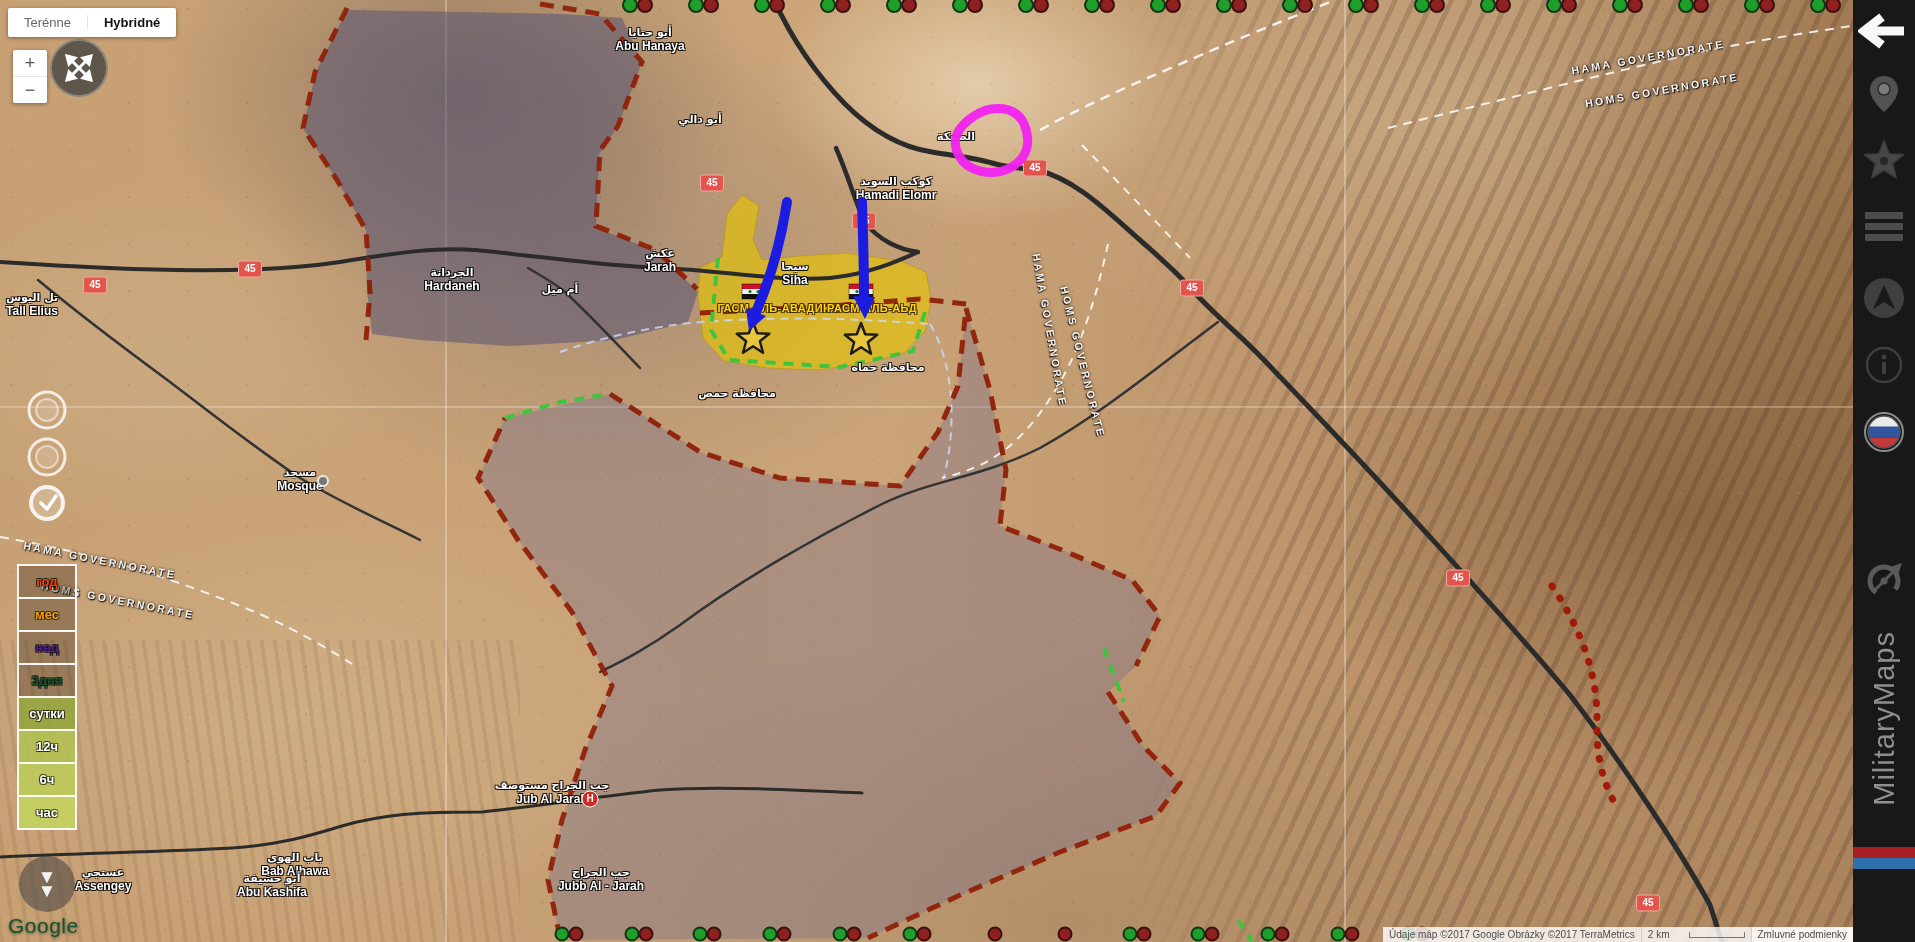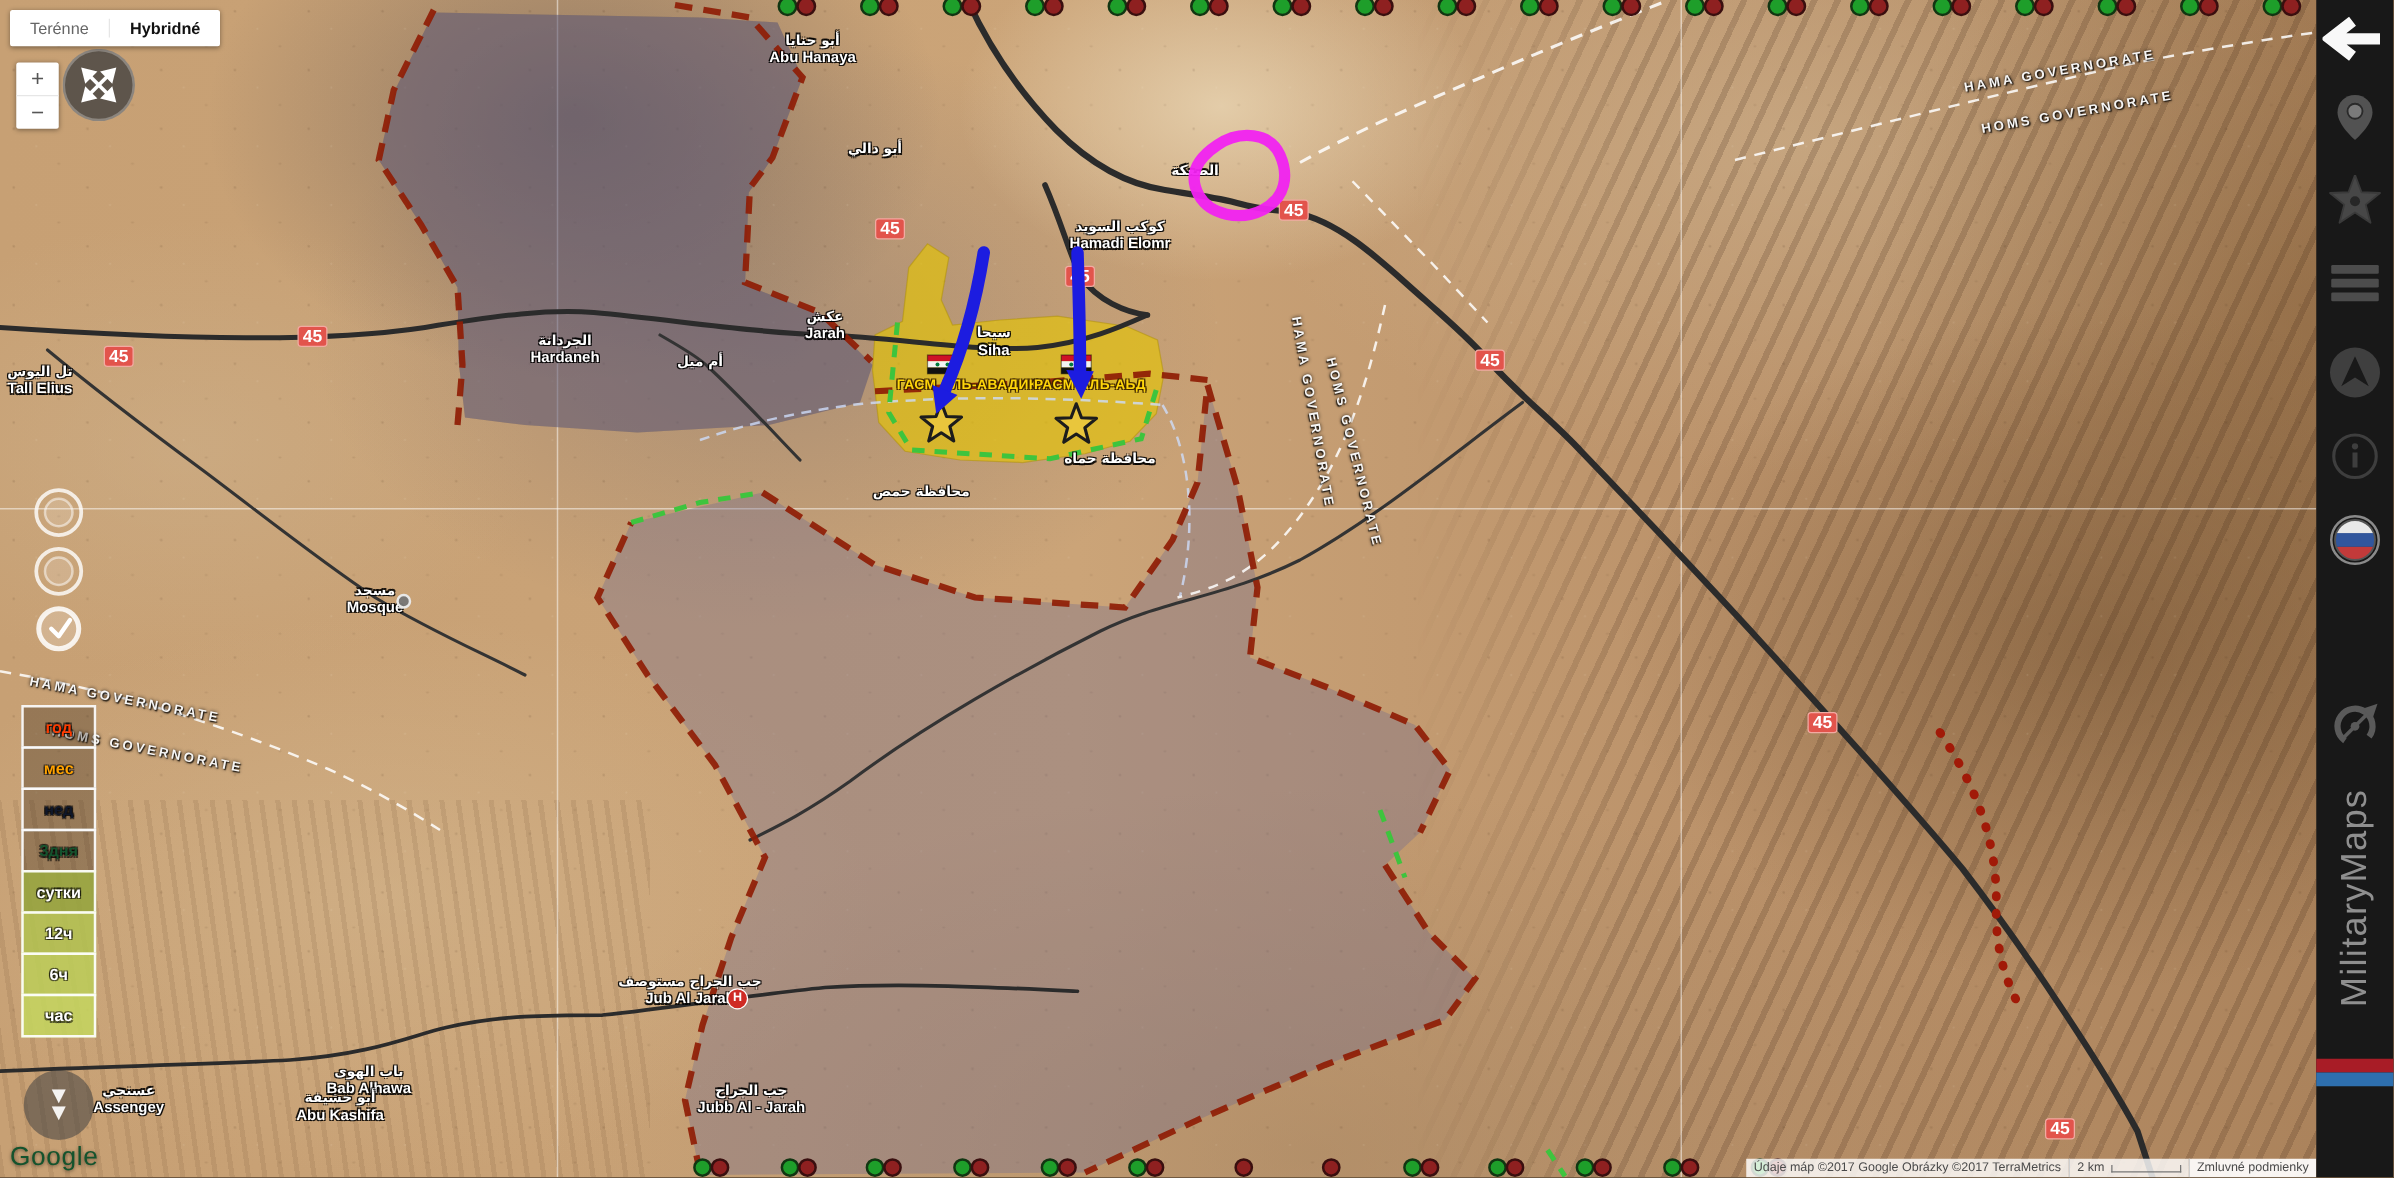--- a/index.html
+++ b/index.html
@@ -37,21 +37,21 @@
   .place-label .ar{display:block;font-family:"DejaVu Sans",sans-serif;font-size:11px;font-weight:bold;color:#fff;
       text-shadow:-1px -1px 0 rgba(0,0,0,.85),1px -1px 0 rgba(0,0,0,.85),-1px 1px 0 rgba(0,0,0,.85),1px 1px 0 rgba(0,0,0,.85);}
   .place-label .en{display:block;font-size:12px;font-weight:bold;color:#fff;
       text-shadow:-1px -1px 0 rgba(0,0,0,.85),1px -1px 0 rgba(0,0,0,.85),-1px 1px 0 rgba(0,0,0,.85),1px 1px 0 rgba(0,0,0,.85);}
   .gov-label{position:absolute;white-space:nowrap;font-size:10.5px;font-weight:bold;letter-spacing:2.5px;
       color:rgba(255,255,255,.95);text-shadow:0 0 3px rgba(0,0,0,.9),1px 1px 1px rgba(0,0,0,.8);}
   .zone-label{position:absolute;transform:translate(-50%,-50%);white-space:nowrap;font-size:11px;font-weight:bold;
       letter-spacing:.4px;color:#ffd60a;
       text-shadow:-1px -1px 0 rgba(60,35,0,.9),1px -1px 0 rgba(60,35,0,.9),-1px 1px 0 rgba(60,35,0,.9),1px 1px 0 rgba(60,35,0,.9);}
   .shield{position:absolute;transform:translate(-50%,-50%);width:22px;height:15px;background:#e2544c;
-      border:1px solid #f2aaa2;border-radius:3px;color:#fff;font-size:14px;font-weight:bold;
+      border:1px solid #f2aaa2;border-radius:3px;color:#fff;font-size:10px;font-weight:bold;
       text-align:center;line-height:14px;}
   .hospital-marker{position:absolute;transform:translate(-50%,-50%);width:15px;height:15px;border-radius:50%;
       background:#cf2b24;border:1px solid #fff;color:#fff;font-size:10px;font-weight:bold;text-align:center;line-height:14px;}
   .mosque-marker{position:absolute;transform:translate(-50%,-50%);width:12px;height:12px;border-radius:50%;
       background:rgba(118,118,118,.95);border:2px solid #e8e8e8;box-sizing:border-box;}
   
   .maptype{position:absolute;left:8px;top:8px;z-index:40;display:flex;background:#fff;border-radius:2px;
       box-shadow:0 1px 4px rgba(0,0,0,.4);height:29px;align-items:center;font-size:13px;cursor:pointer;}
   .maptype .seg{padding:0 16px;color:#666;}
   .maptype .seg.active{color:#111;font-weight:bold;border-left:1px solid #e6e6e6;}
@@ -69,21 +69,21 @@
       text-shadow:-1px -1px 0 rgba(0,0,0,.55),1px -1px 0 rgba(0,0,0,.55),-1px 1px 0 rgba(0,0,0,.55),1px 1px 0 rgba(0,0,0,.55);}
   .down-btn{position:absolute;left:19px;top:856px;z-index:40;width:56px;height:56px;border-radius:50%;
       background:rgba(66,66,66,.55);display:flex;flex-direction:column;align-items:center;justify-content:center;
       color:rgba(255,255,255,.92);font-size:19px;line-height:.75;cursor:pointer;}
   
   .google-logo{position:absolute;left:8px;bottom:4px;z-index:40;color:#14532d;font-size:21px;font-weight:normal;
       letter-spacing:.5px;text-shadow:0 1px 3px rgba(0,0,0,.5);cursor:pointer;}
   .attrbar{position:absolute;right:62px;bottom:0;height:15px;z-index:40;display:flex;align-items:stretch;
       font-size:10px;color:#4a4a4a;}
   .attrbar>div{background:rgba(255,255,255,.82);display:flex;align-items:center;padding:0 6px;white-space:nowrap;}
-  .attrbar .scalebox{border-left:1px solid #cfcfcf;gap:5px;}
+  .attrbar .scalebox{border-left:1px solid #cfcfcf;gap:19px;}
   .scale-rule{width:56px;height:6px;border-left:1.5px solid #777;border-right:1.5px solid #777;border-bottom:1.5px solid #777;box-sizing:border-box;}
   .attrbar .terms{border-left:1px solid #cfcfcf;background:rgba(255,255,255,.92);cursor:pointer;}
   
   .sidebar{position:absolute;right:0;top:0;width:62px;height:942px;background:#181818;z-index:50;}
   .sb-item{position:absolute;left:0;width:62px;display:flex;justify-content:center;cursor:pointer;}
   .sb-brand{position:absolute;left:0;top:620px;width:62px;height:196px;display:flex;align-items:center;justify-content:center;}
   .sb-brand span{writing-mode:vertical-rl;transform:rotate(180deg);color:#8f8f8f;font-size:29px;letter-spacing:1px;}
   .stripe-red{position:absolute;left:0;top:847px;width:62px;height:11px;background:#a81c26;}
   .stripe-blue{position:absolute;left:0;top:858px;width:62px;height:11px;background:#2e6fae;}
 </style>
@@ -363,21 +363,21 @@
           <polygon points="27,3 25,11 19,5"></polygon>
         <polygon points="3,27 5,19 11,25"></polygon>
           <polygon points="27,27 19,25 25,19"></polygon>
       </g>
     </svg>
   </div>
 
   <div class="legend" id="legend">
       <div class="legend-row" style="background: rgba(35, 25, 18, 0.3); color: rgb(255, 59, 0);">год</div>
       <div class="legend-row" style="background: rgba(35, 25, 18, 0.3); color: rgb(255, 162, 0);">мес</div>
-      <div class="legend-row" style="background: rgba(35, 25, 18, 0.3); color: #0f172a;">нед</div>
+      <div class="legend-row" style="background: rgba(35, 25, 18, 0.3); color: #4c1d95;">нед</div>
       <div class="legend-row" style="background: rgba(35, 25, 18, 0.3); color: #14532d;">3дня</div>
       <div class="legend-row" style="background: rgba(148, 165, 60, 0.85); color: rgb(255, 255, 255);">сутки</div>
       <div class="legend-row" style="background: rgba(178, 194, 80, 0.85); color: rgb(255, 255, 255);">12ч</div>
       <div class="legend-row" style="background: rgba(188, 206, 88, 0.85); color: rgb(255, 255, 255);">6ч</div>
       <div class="legend-row" style="background: rgba(196, 214, 94, 0.85); color: rgb(255, 255, 255);">час</div>
     </div>
 
   <div class="down-btn">
     <span>▼</span>
     <span>▼</span>

